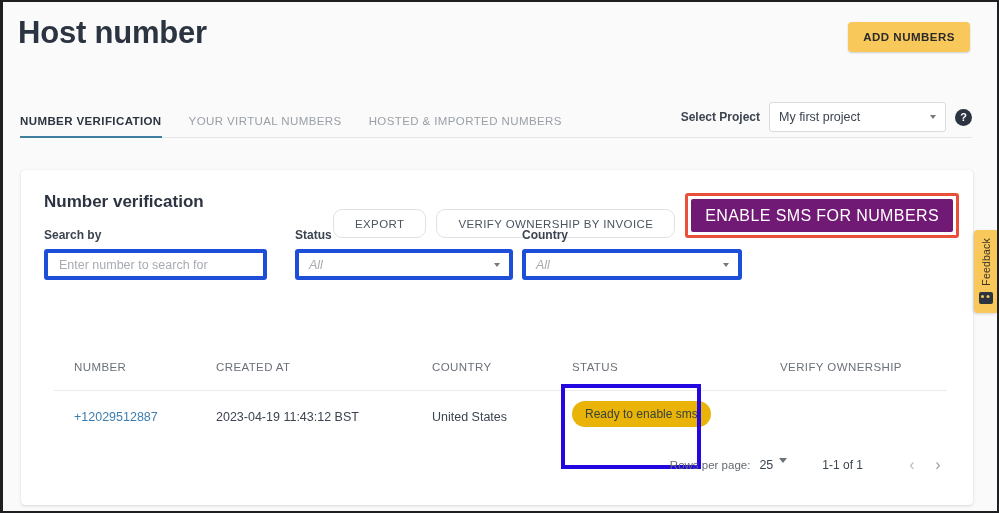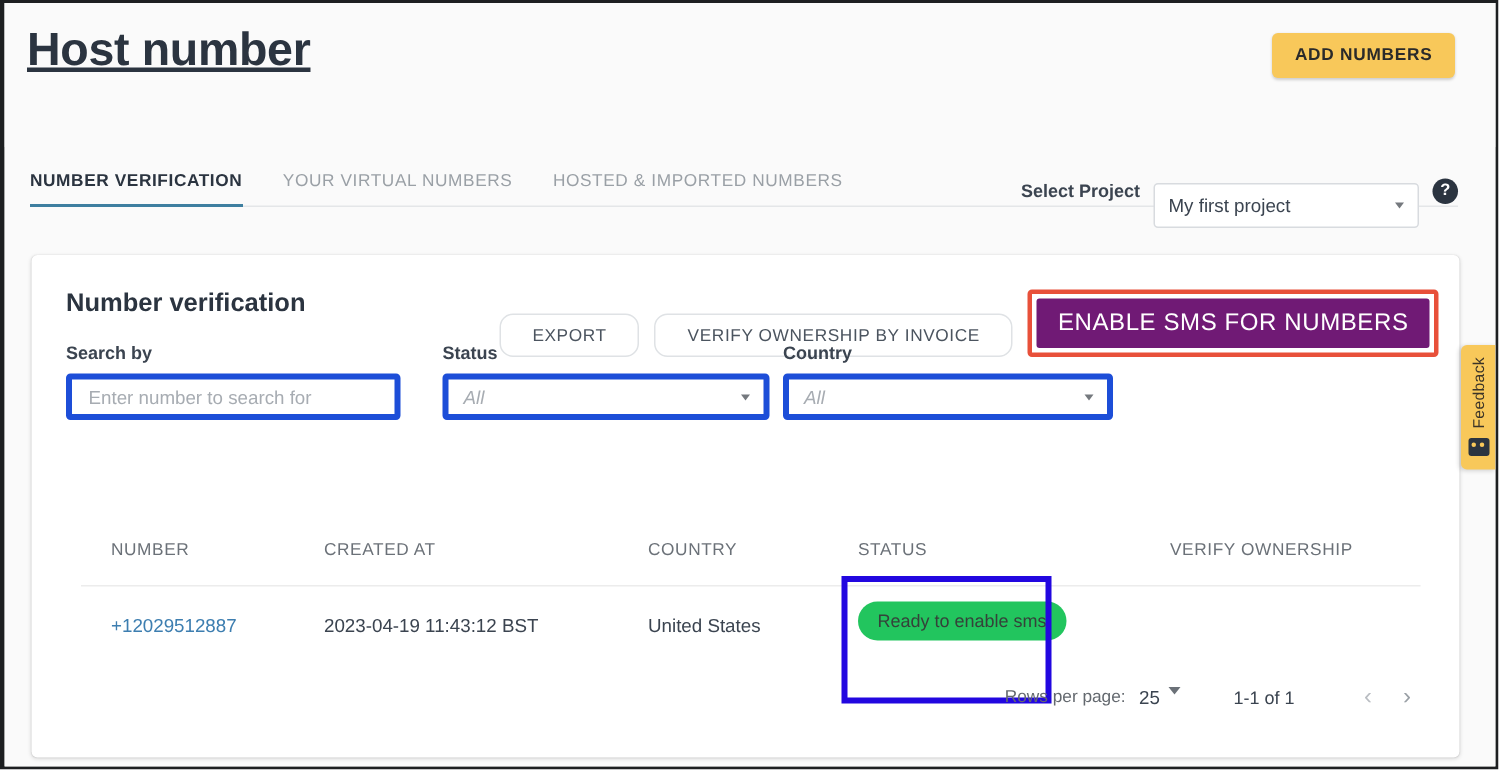--- a/index.html
+++ b/index.html
@@ -41,21 +41,20 @@
     background: #fafafa;
   }
   .page-title {
     position: absolute;
     left: 15px;
     top: 13px;
     font-size: 31px;
     font-weight: bold;
     color: #2b3440;
     letter-spacing: -0.2px;
-    text-decoration: underline;
   }
   .add-numbers-btn {
     position: absolute;
     right: 27px;
     top: 20px;
     background: #f8c85a;
     color: #2a2a2a;
     border: none;
     border-radius: 4px;
     font-size: 11.5px;
@@ -133,21 +132,20 @@
     position: relative;
     width: 177px;
     height: 30px;
     background: #ffffff;
     border: 1px solid #d8dbdf;
     border-radius: 3px;
     display: flex;
     align-items: center;
     padding: 0 9px;
     cursor: pointer;
-    margin-top: 20px;
   }
   .project-select .val {
     font-size: 12.5px;
     color: #3b4450;
   }
   .caret {
     position: absolute;
     right: 9px;
     top: 50%;
     width: 0; height: 0;
@@ -329,21 +327,21 @@
     color: #3b4450;
   }
   .td.link {
     color: #3d7eb0;
     cursor: pointer;
   }
   .chip {
     position: absolute;
     top: 10px;
     left: 518px;
-    background: #22c55e;
+    background: #eab308;
     color: #35423a;
     font-size: 12px;
     border-radius: 13px;
     padding: 6px 13px;
     white-space: nowrap;
   }
 
   .highlight-blue {
     position: absolute;
     left: 507px;

